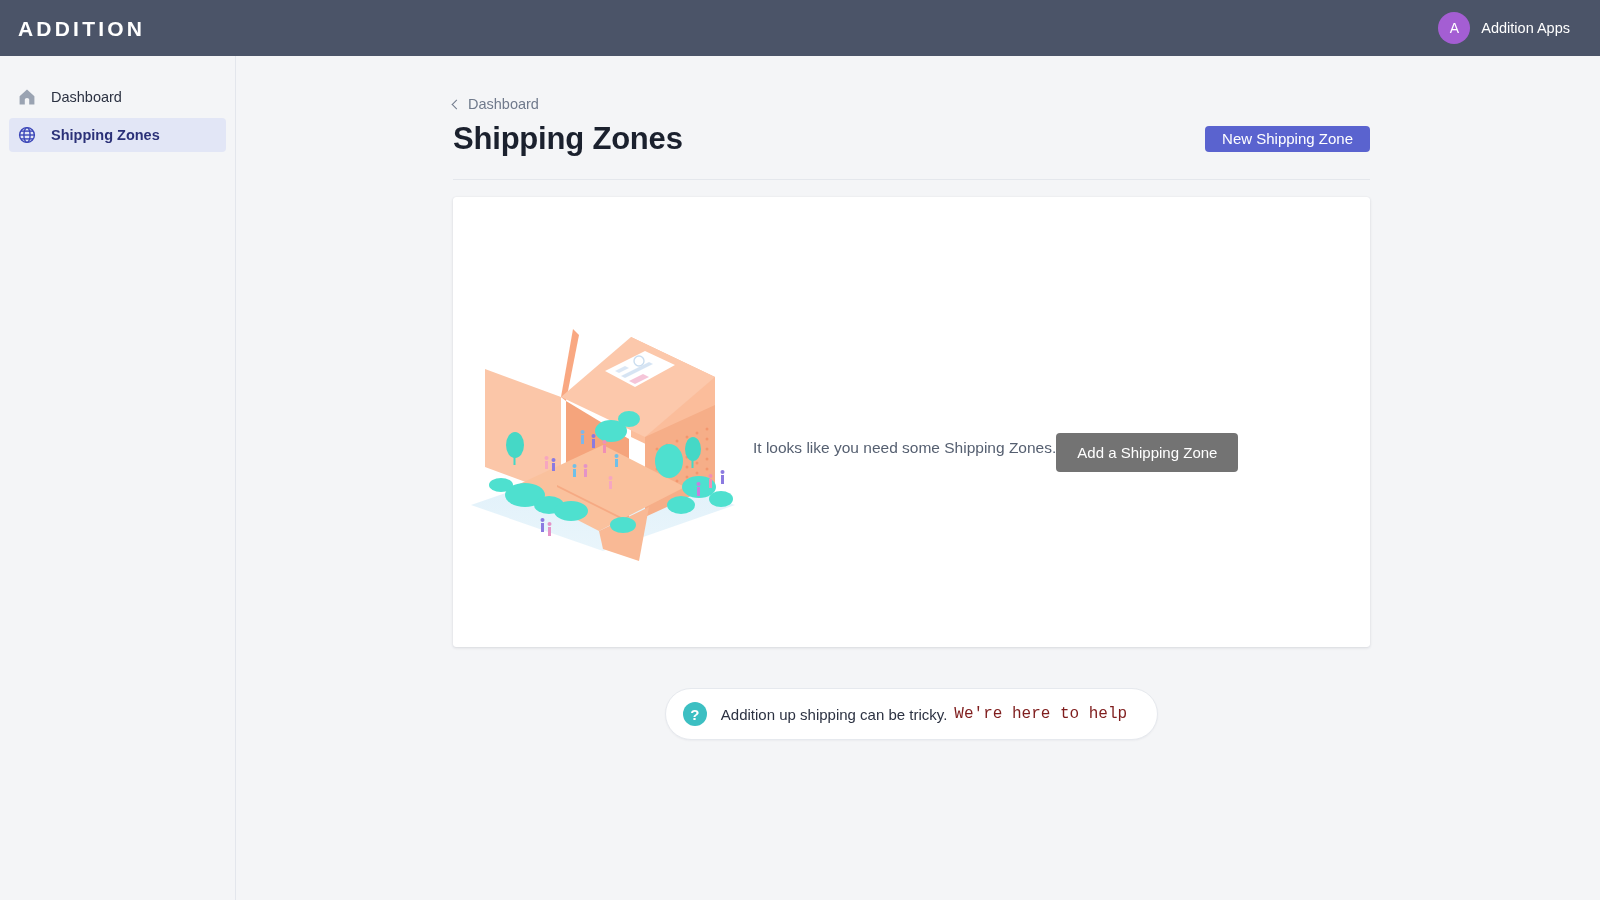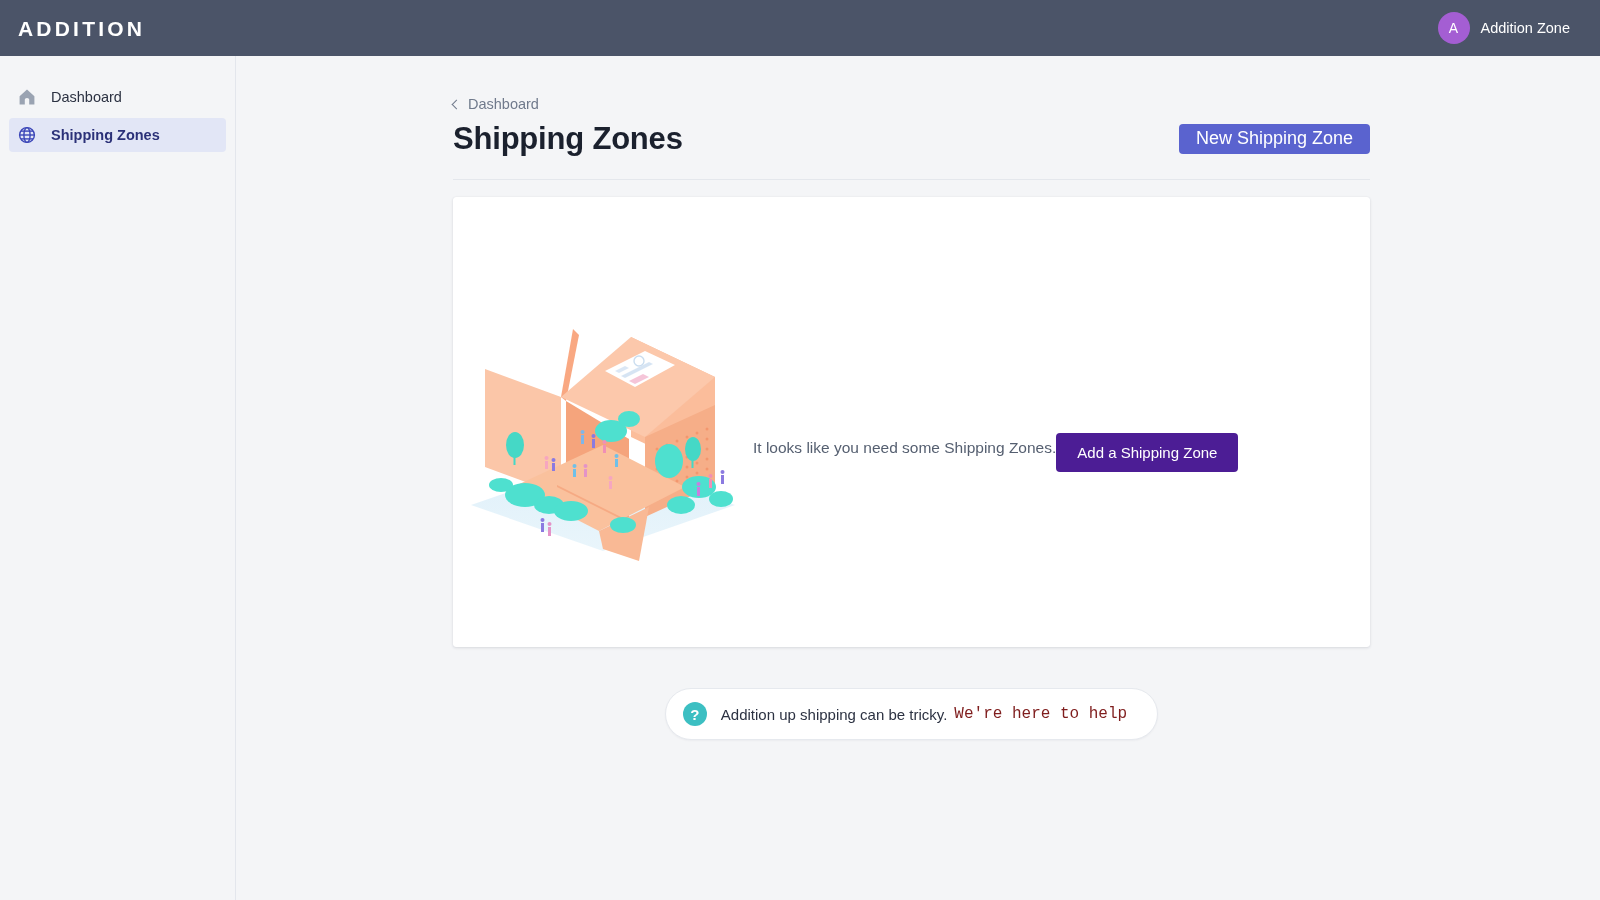--- a/index.html
+++ b/index.html
@@ -93,21 +93,21 @@
     margin-top: 9px; padding-bottom: 22px;
     border-bottom: 1px solid #e4e7ec;
   }
   .page-title {
     font-size: 31px; font-weight: 700; color: #1b212e;
     letter-spacing: -0.2px;
   }
   .btn-primary {
     background: #5a63cf; color: #fff;
     border: none; border-radius: 4px;
-    font-size: 18px; font-family: inherit;
+    font-size: 15px; font-family: inherit;
     padding: 4px 17px; cursor: pointer;
     line-height: 1.2;
   }
 
   .card {
     margin-top: 17px;
     background: #ffffff;
     border-radius: 3px;
     box-shadow: 0 1px 3px rgba(28,36,56,0.12), 0 0 1px rgba(28,36,56,0.10);
     height: 450px;
@@ -115,21 +115,21 @@
     align-items: center; justify-content: flex-start;
     padding-top: 34px;
   }
   .illo { width: 300px; height: 260px; display: block; }
   .empty-text {
     margin-top: 18px;
     font-size: 15.5px; color: #555f70;
   }
   .btn-add {
     margin-top: 26px;
-    background: #4c1d95; color: #fff;
+    background: #737373; color: #fff;
     border: none; border-radius: 4px;
     font-size: 15px; font-family: inherit;
     padding: 11px 21px; cursor: pointer;
   }
 
   .help-wrap { display: flex; justify-content: center; margin-top: 41px; }
   .help-pill {
     display: flex; align-items: center; gap: 14px;
     background: #ffffff;
     border: 1px solid #e6e9ee;
@@ -147,21 +147,21 @@
   .help-text { font-size: 15px; color: #2c3242; }
   .help-link { color: #7f1d1d; text-decoration: none; cursor: pointer; font-family: Liberation Mono, monospace; }
 </style>
 </head>
 <body>
 
 <div class="topbar">
   <div class="logo">ADDITION</div>
   <div class="user-area">
     <div class="avatar">A</div>
-    <div class="user-name">Addition Zone</div>
+    <div class="user-name">Addition Apps</div>
   </div>
 </div>
 
 <div class="sidebar">
 
   <div class="nav-item">
     <span class="nav-ico">
       <svg viewBox="0 0 20 20" width="20" height="20" aria-hidden="true">
         <path d="M10 2.6 L17.4 9.2 L17.4 17.4 L12.2 17.4 L12.2 12.4 Q12.2 10.9 10 10.9 Q7.8 10.9 7.8 12.4 L7.8 17.4 L2.6 17.4 L2.6 9.2 Z" fill="#9aa3b2"></path>
       </svg>

